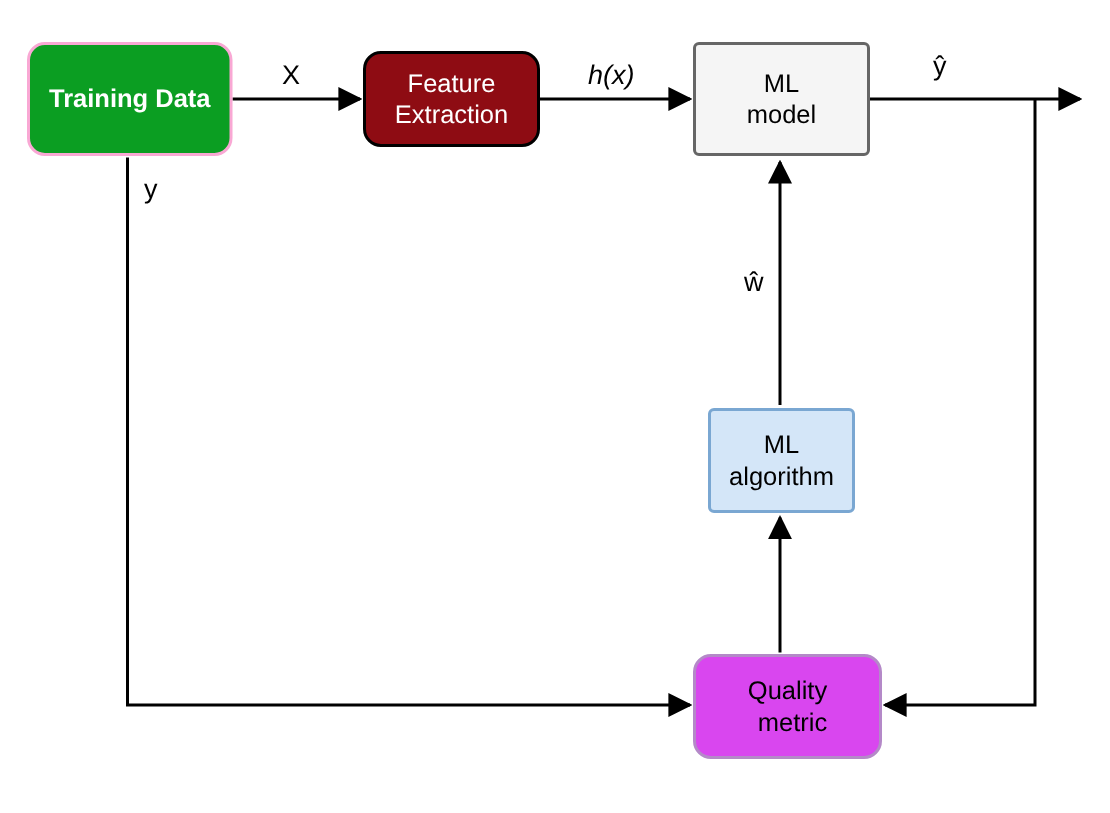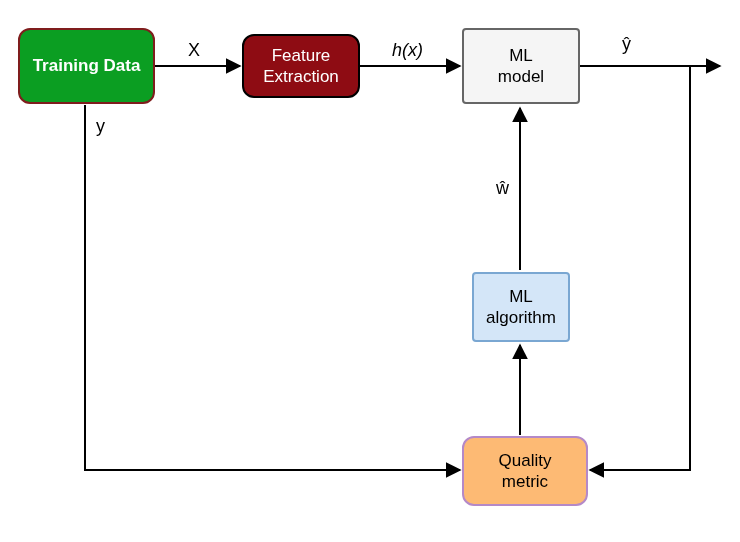--- a/index.html
+++ b/index.html
@@ -63,40 +63,40 @@
 
     <path d="M 690 66 L 690 470 L 590 470" fill="none" stroke="#000" stroke-width="2" marker-end="url(#arrow)"></path>
 
     <path d="M 85 105 L 85 470 L 460 470" fill="none" stroke="#000" stroke-width="2" marker-end="url(#arrow)"></path>
 
     <line x1="520" y1="435" x2="520" y2="345" stroke="#000" stroke-width="2" marker-end="url(#arrow)"></line>
 
     <line x1="520" y1="270" x2="520" y2="108" stroke="#000" stroke-width="2" marker-end="url(#arrow)"></line>
   </svg>
 
-  <div class="box" style="left:18px; top:28px; width:137px; height:76px; background:#0B9E22; border:2px solid #7f1d1d; color:#FFFFFF; font-weight:bold;">
+  <div class="box" style="left:18px; top:28px; width:137px; height:76px; background:#0B9E22; border:2px solid #f9a8d4; color:#FFFFFF; font-weight:bold;">
     <span>Training Data</span>
   </div>
 
   <div class="box" style="left:242px; top:34px; width:118px; height:64px; background:#8E0C13; border:2px solid #000; color:#FFFFFF;">
     <span style="white-space:pre-line;">Feature
 Extraction</span>
   </div>
 
   <div class="box" style="left:462px; top:28px; width:118px; height:76px; background:#F5F5F5; border:2px solid #666; color:#000; border-radius:4px;">
     <span style="white-space:pre-line;">ML
 model</span>
   </div>
 
   <div class="box" style="left:472px; top:272px; width:98px; height:70px; background:#D4E6F8; border:2px solid #7AA7D2; color:#000; border-radius:4px;">
     <span style="white-space:pre-line;">ML
 algorithm</span>
   </div>
 
-  <div class="box" style="left:462px; top:436px; width:126px; height:70px; background:#fdba74; border:2px solid #B489C8; color:#000;">
+  <div class="box" style="left:462px; top:436px; width:126px; height:70px; background:#d946ef; border:2px solid #B489C8; color:#000;text-align:right;">
     <span style="white-space:pre-line;">Quality
 metric</span>
   </div>
 
   <div class="label" style="left:188px; top:40px;">X</div>
 
   <div class="label" style="left:392px; top:40px;font-style:italic;">h(x)</div>
 
   <div class="label" style="left:622px; top:34px;">ŷ</div>
 

